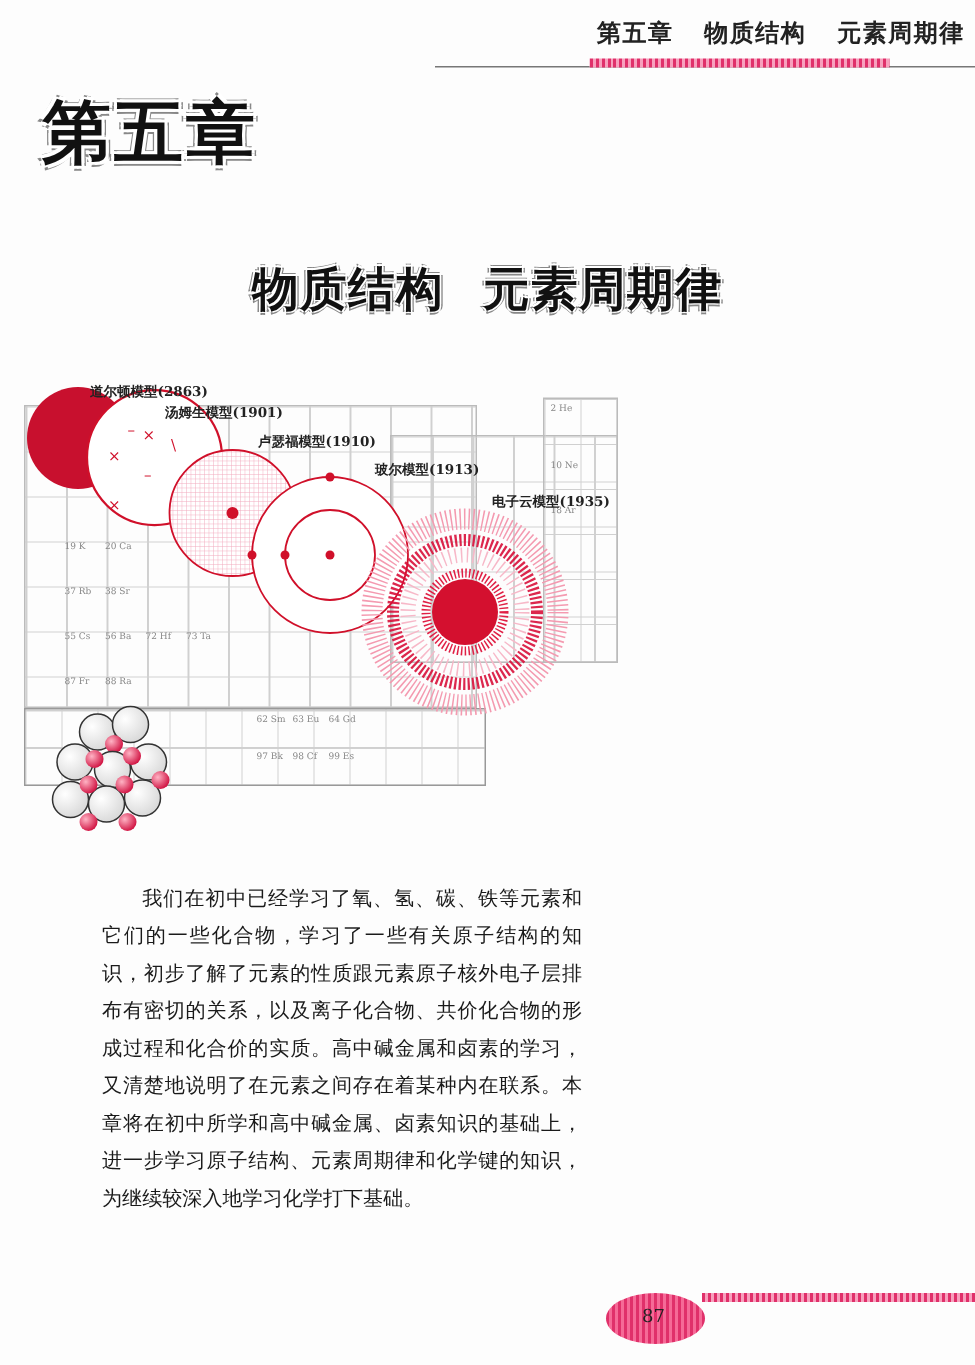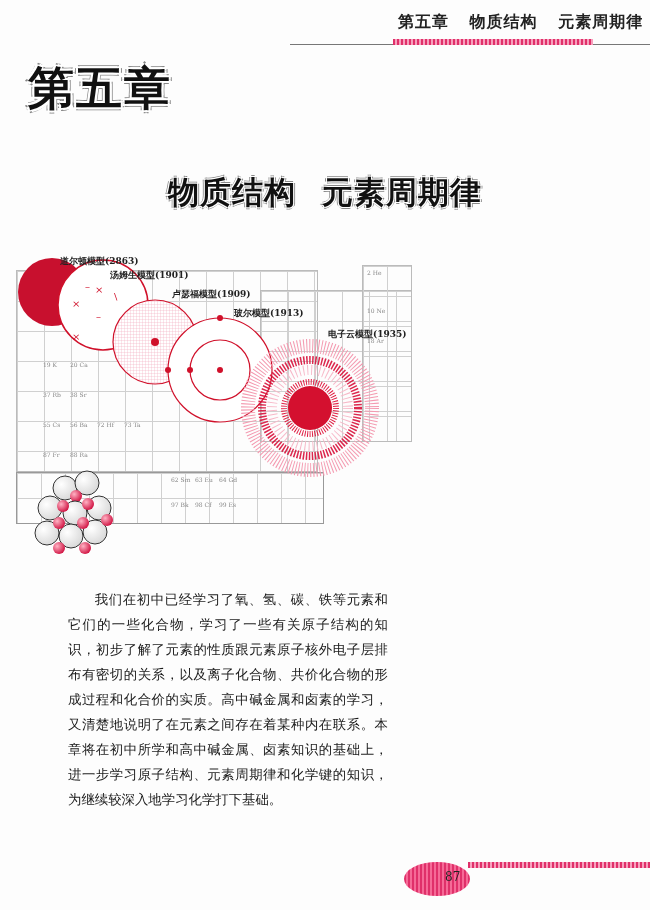--- a/index.html
+++ b/index.html
@@ -25,21 +25,21 @@
   .ptable .cell{position:absolute;border:1px solid #c8c8c8;background:#fafafa;box-sizing:border-box;
        font-size:6px;color:#888;padding:1px;overflow:hidden;white-space:nowrap;}
   .model-label{position:absolute;font-size:9px;font-weight:bold;color:#222;white-space:nowrap;}
   .body-text{position:absolute;left:30px;top:587px;width:320px;font-size:13.4px;line-height:25px;
        text-align:justify;color:#1a1a1a;margin-left:38px;}
   .body-text p{margin:0;text-indent:2em;}
   .footer-stripe{position:absolute;left:468px;top:862px;width:182px;height:6px;
        background:repeating-linear-gradient(90deg,#e0306a 0 2px,#f7a0bd 2px 4px);}
   .page-oval{position:absolute;left:404px;top:862px;width:66px;height:34px;border-radius:50%;
        background:repeating-linear-gradient(90deg,#e0306a 0 2px,#f56a97 2px 4px);}
-  .page-number{position:absolute;left:445px;top:870px;font-size:12px;color:#222;
+  .page-number{position:absolute;left:428px;top:870px;font-size:12px;color:#222;
        font-family:"DejaVu Serif","Liberation Serif",serif;}
 </style>
 </head>
 <body>
 
 <div class="header-title">
   <span>第五章</span>
   <span>物质结构</span>
   <span>元素周期律</span>
 </div>
@@ -150,22 +150,22 @@
       <circle cx="4" cy="15" r="6" fill="url(#rball)"></circle>
       <circle cx="28" cy="15" r="6" fill="url(#rball)"></circle>
       <circle cx="52" cy="12" r="6" fill="url(#rball)"></circle>
       <circle cx="4" cy="40" r="6" fill="url(#rball)"></circle>
       <circle cx="30" cy="40" r="6" fill="url(#rball)"></circle>
     </g>
   </svg>
 
   <div class="model-label" style="left:50px;top:5px;">道尔顿模型(2863)</div>
   <div class="model-label" style="left:100px;top:19px;">汤姆生模型(1901)</div>
-  <div class="model-label" style="left:162px;top:38px;">卢瑟福模型(1909)</div>
-  <div class="model-label" style="left:224px;top:57px;">玻尔模型(1913)</div>
+  <div class="model-label" style="left:162px;top:38px;">卢瑟福模型(1910)</div>
+  <div class="model-label" style="left:240px;top:57px;">玻尔模型(1913)</div>
   <div class="model-label" style="left:318px;top:78px;">电子云模型(1935)</div>
 </div>
 
 <div class="body-text">
   <p>我们在初中已经学习了氧、氢、碳、铁等元素和它们的一些化合物，学习了一些有关原子结构的知识，初步了解了元素的性质跟元素原子核外电子层排布有密切的关系，以及离子化合物、共价化合物的形成过程和化合价的实质。高中碱金属和卤素的学习，又清楚地说明了在元素之间存在着某种内在联系。本章将在初中所学和高中碱金属、卤素知识的基础上，进一步学习原子结构、元素周期律和化学键的知识，为继续较深入地学习化学打下基础。</p>
 </div>
 
 <div class="footer-stripe"></div>
 <div class="page-oval"></div>
 <div class="page-number">87</div>

